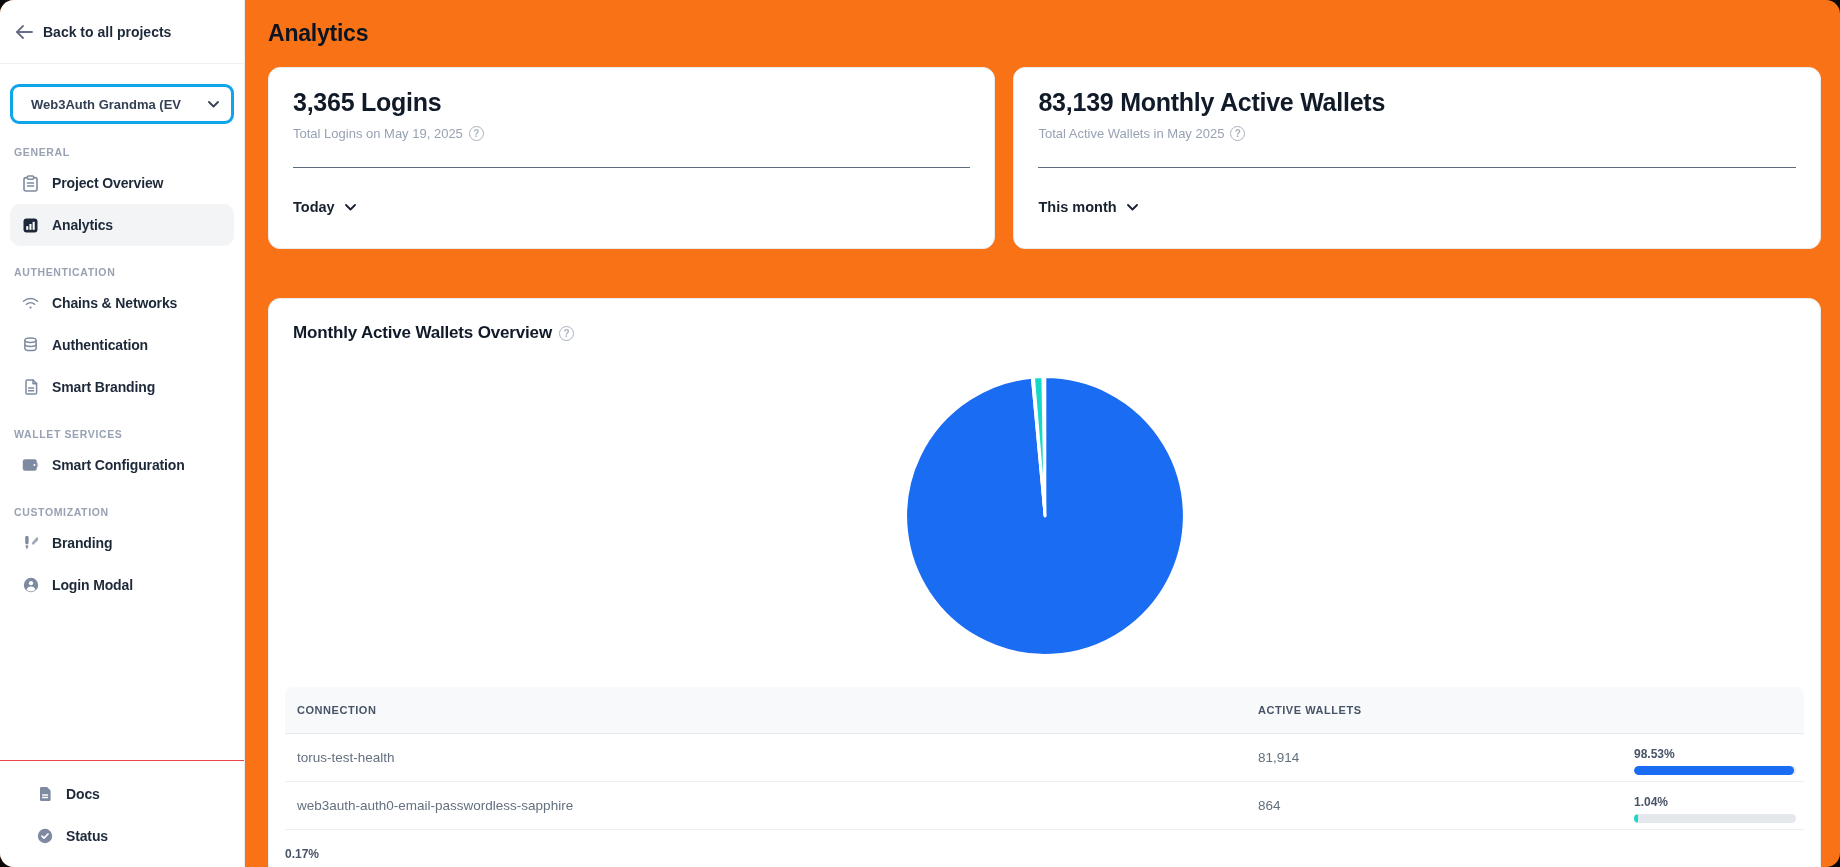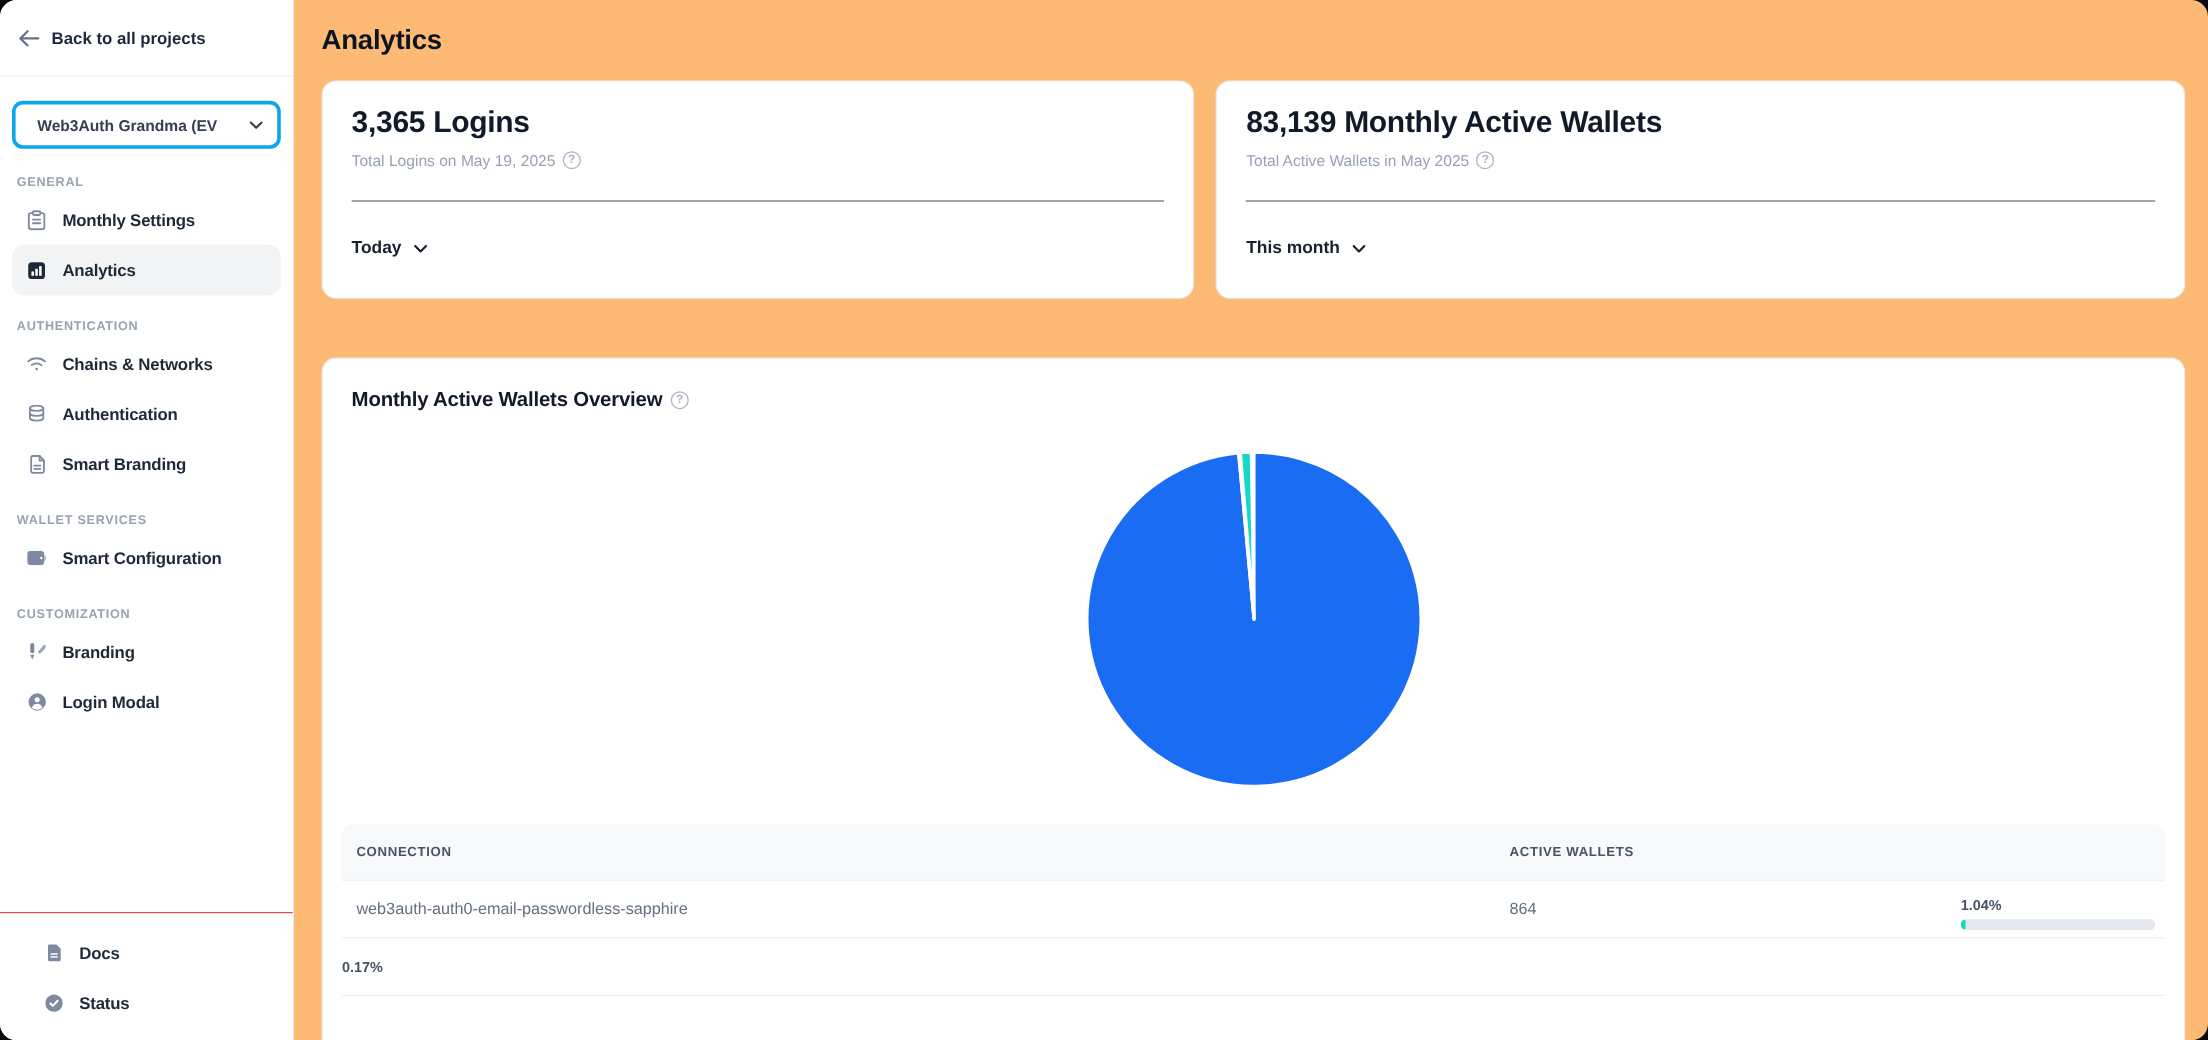--- a/index.html
+++ b/index.html
@@ -1,17 +1,17 @@
 <!DOCTYPE html>
 <html><head>
 <meta charset="utf-8">
 <style>
   * { margin:0; padding:0; box-sizing:border-box; }
   html,body { width:1840px; height:867px; background:#0a0a0a; font-family:"Liberation Sans", sans-serif; }
-  .page { width:1840px; height:867px; background:#fdba74; border-radius:14px; overflow:hidden; display:flex; position:relative; }
+  .page { width:1840px; height:867px; background:#f97316; border-radius:14px; overflow:hidden; display:flex; position:relative; }
 
   
   .sidebar { width:245px; flex:0 0 245px; border-right:1px solid #e9ebee; display:flex; flex-direction:column; background:#fff; }
   .sb-head { height:64px; display:flex; align-items:center; gap:10px; padding:0 16px; border-bottom:1px solid #eef0f3; flex:0 0 64px; cursor:pointer; }
   .sb-head svg { color:#667085; }
   .sb-head span { font-size:14px; font-weight:700; color:#1d2939; }
   .proj-select { margin:20px 10px 2px; height:40px; border:3px solid #0ea5e9; border-radius:9px; display:flex; align-items:center; justify-content:space-between; padding:0 12px 0 18px; cursor:pointer; background:#fff; }
   .proj-select span { font-size:13px; font-weight:600; color:#344054; white-space:nowrap; overflow:hidden; }
   .proj-select svg { color:#344054; flex:0 0 auto; margin-left:6px; }
   .sb-nav { padding:0 10px; flex:1 1 auto; overflow:hidden; }
@@ -82,21 +82,21 @@
       <div class="sb-section-label">GENERAL</div>
 
       <div class="sb-item">
         <span class="ic">
             <svg width="15" height="17" viewBox="0 0 15 17" fill="none" stroke="currentColor" stroke-width="1.6" stroke-linecap="round">
               <rect x="1" y="2.6" width="13" height="13.4" rx="2"></rect>
               <rect x="4.4" y="1" width="6.2" height="3.2" rx="1" fill="#fff"></rect>
               <path d="M4.5 8h6M4.5 11h6"></path>
             </svg>
           </span>
-        <span class="lbl">Monthly Settings</span>
+        <span class="lbl">Project Overview</span>
       </div>
 
       <div class="sb-item active">
         <span class="ic">
             <svg width="15" height="15" viewBox="0 0 15 15">
               <rect x="0.5" y="0.5" width="14" height="14" rx="3" fill="currentColor"></rect>
               <rect x="3.2" y="8.2" width="2.1" height="3.6" fill="#fff"></rect>
               <rect x="6.4" y="6" width="2.1" height="5.8" fill="#fff"></rect>
               <rect x="9.6" y="3.8" width="2.1" height="8" fill="#fff"></rect>
             </svg>
@@ -249,20 +249,30 @@
           </svg>
       </div>
 
       <div class="tbl">
         <div class="tbl-grid tbl-header">
           <div class="th">CONNECTION</div>
           <div class="th">ACTIVE WALLETS</div>
           <div class="th"></div>
         </div>
 
+        <div class="tbl-grid tbl-row">
+          <div class="td">torus-test-health</div>
+          <div class="td">81,914</div>
+          <div class="pct-cell">
+            <div class="pct-label">98.53%</div>
+            <div class="bar-track">
+                <span class="bar-fill" style="width: 98.53%; background: rgb(26, 108, 242);"></span>
+              </div>
+          </div>
+        </div>
 
         <div class="tbl-grid tbl-row">
           <div class="td">web3auth-auth0-email-passwordless-sapphire</div>
           <div class="td">864</div>
           <div class="pct-cell">
             <div class="pct-label">1.04%</div>
             <div class="bar-track">
                 <span class="bar-fill" style="width: 2.4%; background: rgb(21, 217, 197);"></span>
               </div>
           </div>

